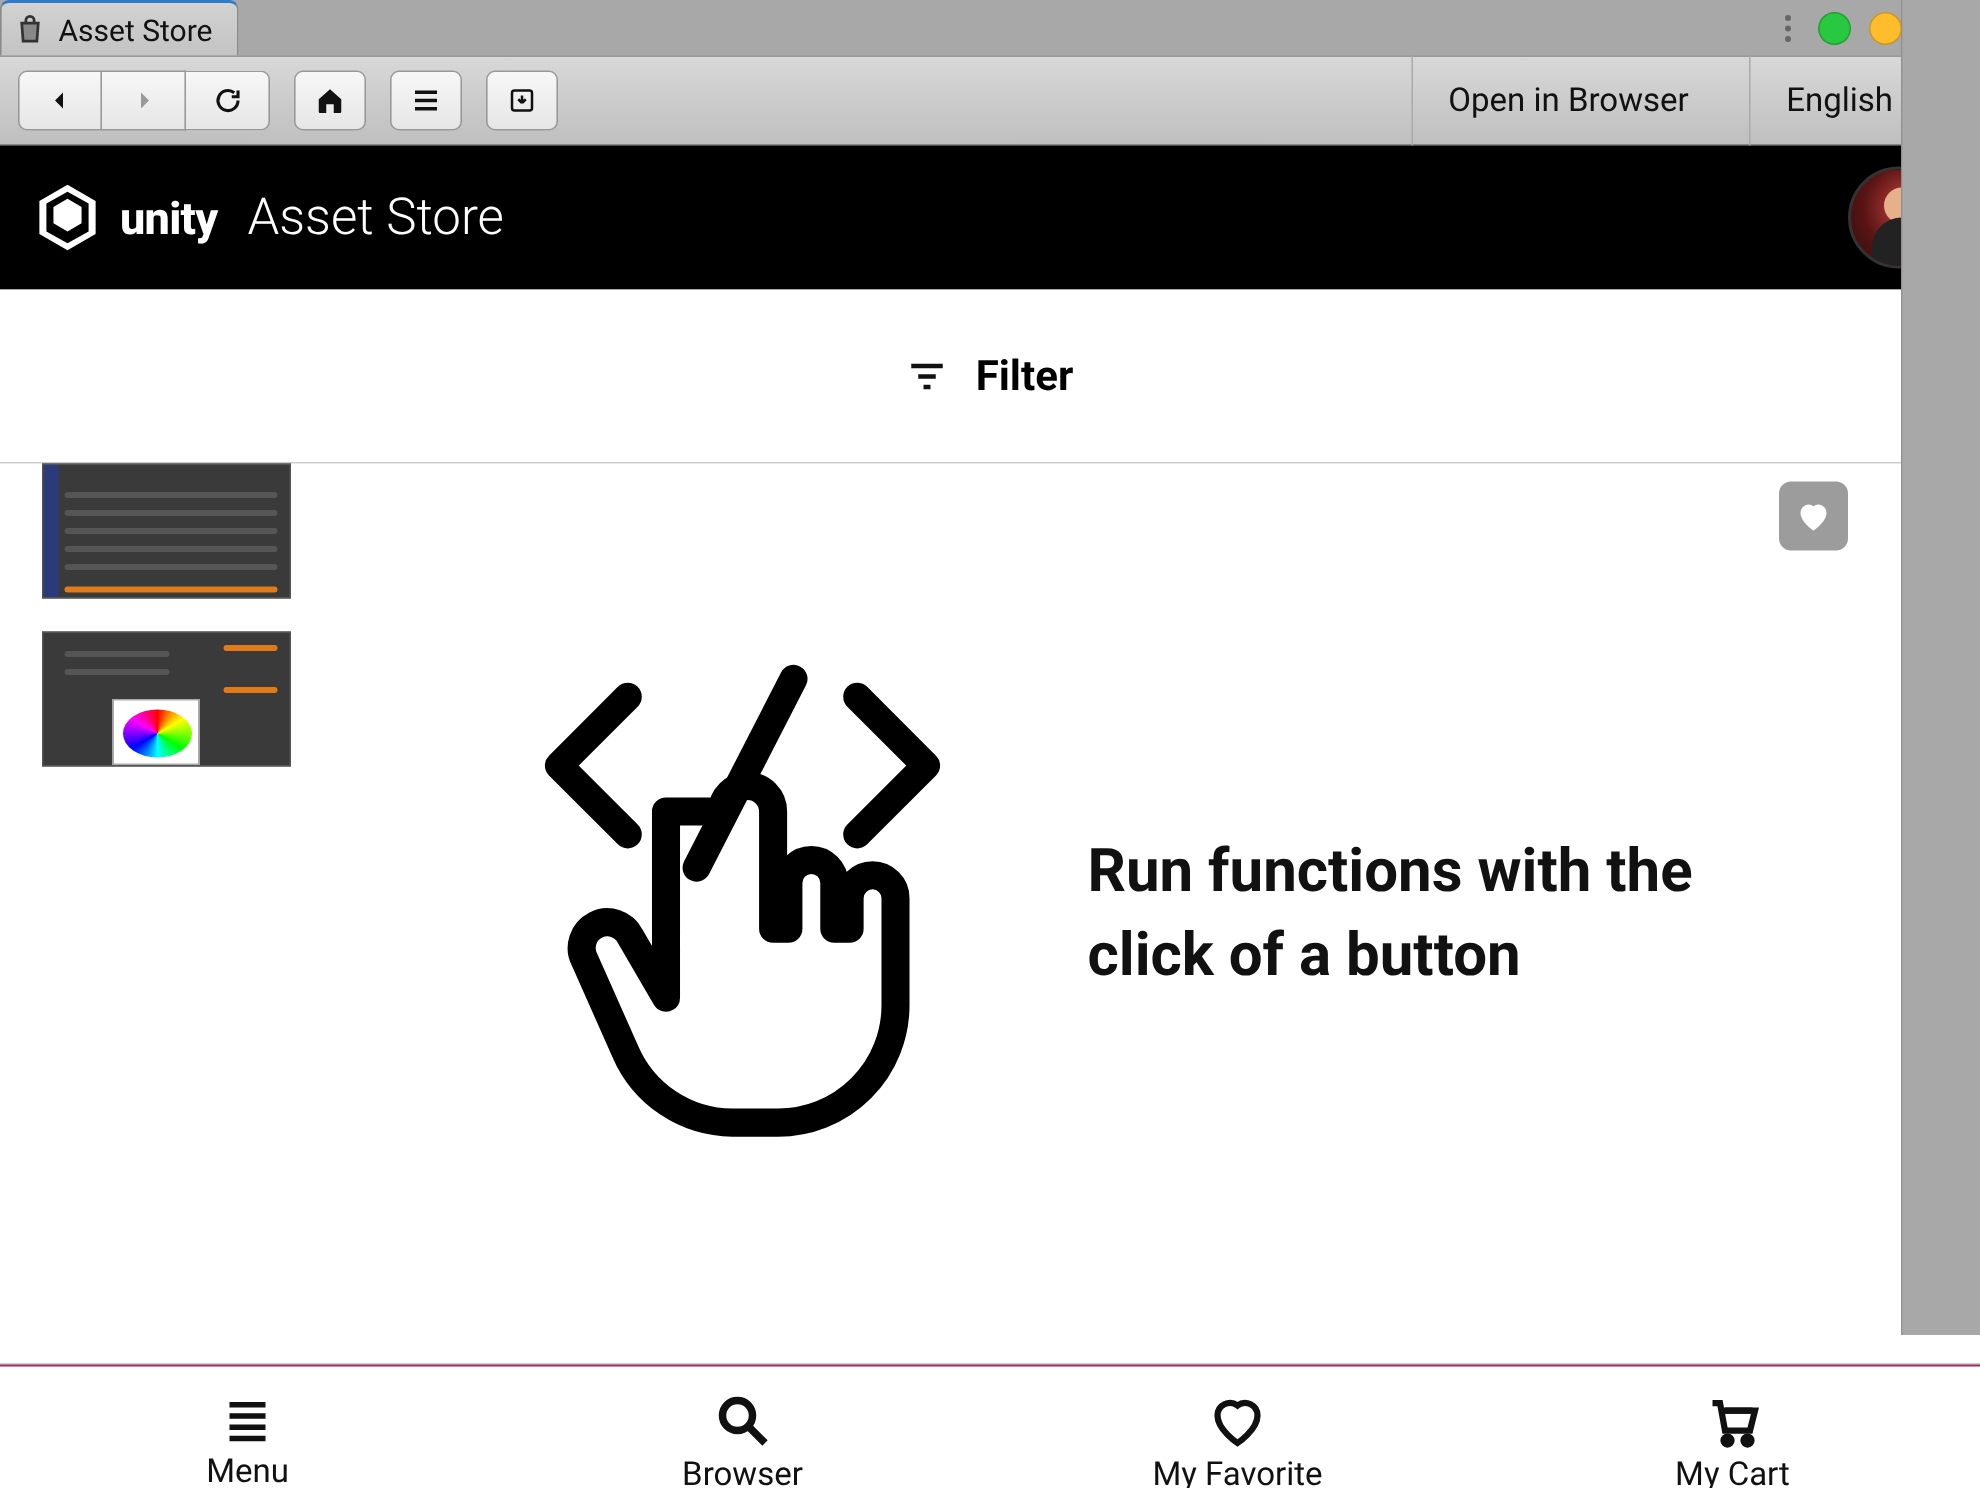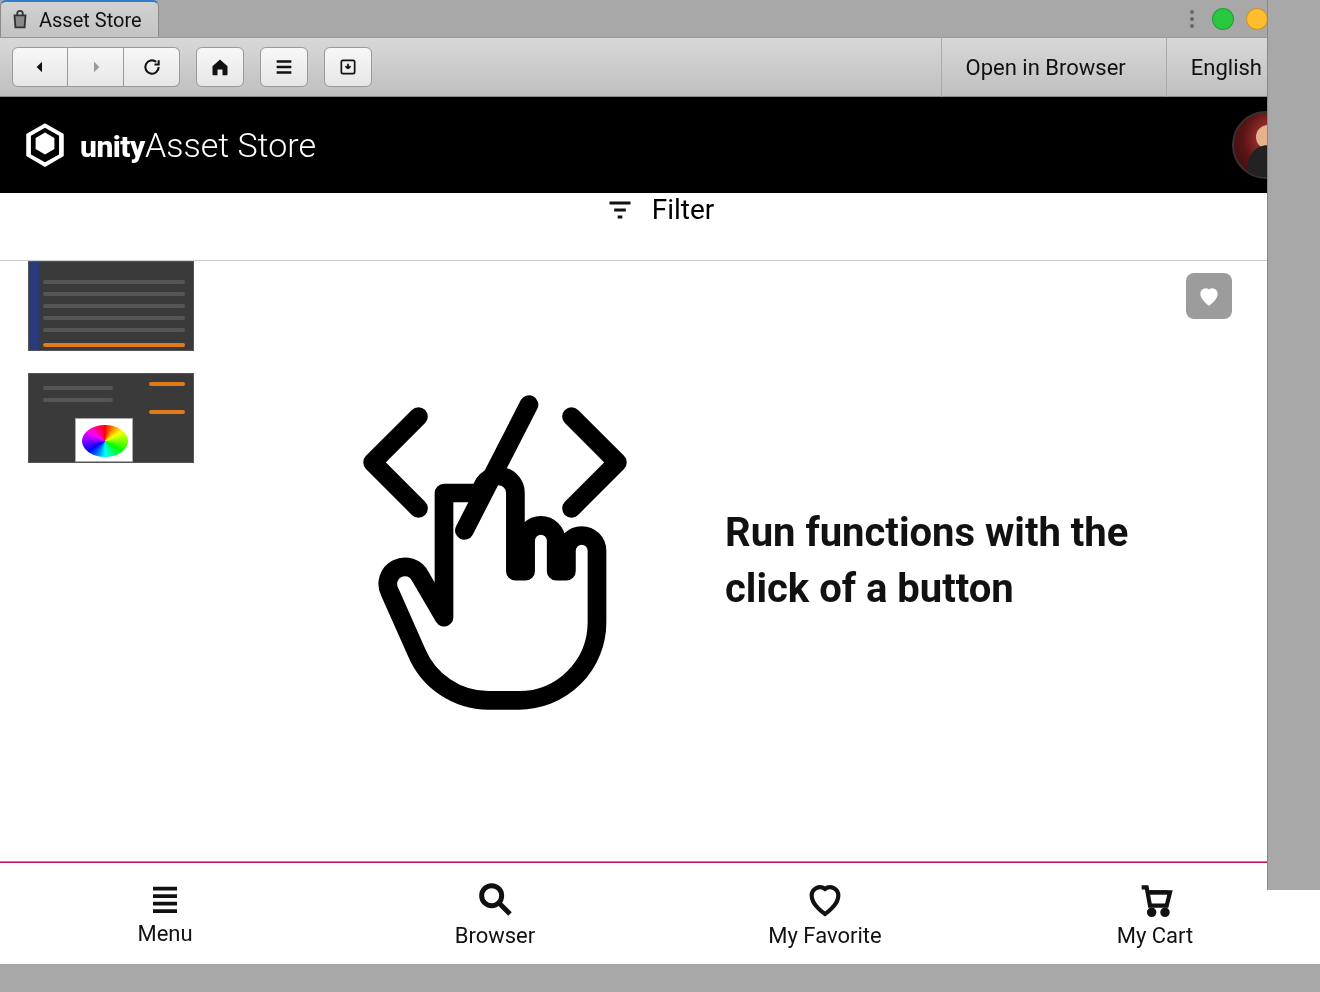--- a/index.html
+++ b/index.html
@@ -85,46 +85,47 @@
     
     .storeheader {
       height: 96px;
       background: #000;
       display: flex;
       align-items: center;
       justify-content: space-between;
       padding: 0 20px;
     }
     .brand { display: flex; align-items: center; gap: 10px; color: #fff; }
-    .brand-text { display:flex; align-items:baseline; gap:0;}
+    .brand-text { display:flex; align-items:baseline; gap:20px;}
     .brand-unity { font-weight: 800; font-size: 30px; letter-spacing: -0.5px; }
     .brand-asset { font-weight: 300; font-size: 34px; }
     .avatar {
       width: 68px; height: 68px; border-radius: 50%;
       background: radial-gradient(circle at 60% 40%, #c44 0%, #5a1414 55%, #2b0e0e 100%);
       border: 2px solid #333;
       position: relative;
       overflow: hidden;
     }
     .avatar::before {
       content:""; position:absolute; left:22px; top:12px; width:24px; height:24px;
       background:#e6b08a; border-radius:50%;
     }
     .avatar::after {
       content:""; position:absolute; left:14px; top:32px; width:40px; height:40px;
       background:#222; border-radius:50% 50% 0 0;
     }
 
     
     .controlbar {
-      height: 68px;
+      height: 116px;
       background: #fff;
       display: flex;
-      align-items: flex-start;
+      align-items: center;
       border-bottom: 1px solid #ccc;
+      font-weight: bold;
     }
     .controlbar .control {
       flex: 1;
       display: flex;
       align-items: center;
       justify-content: center;
       gap: 18px;
       font-size: 28px;
       cursor: pointer;
     }

